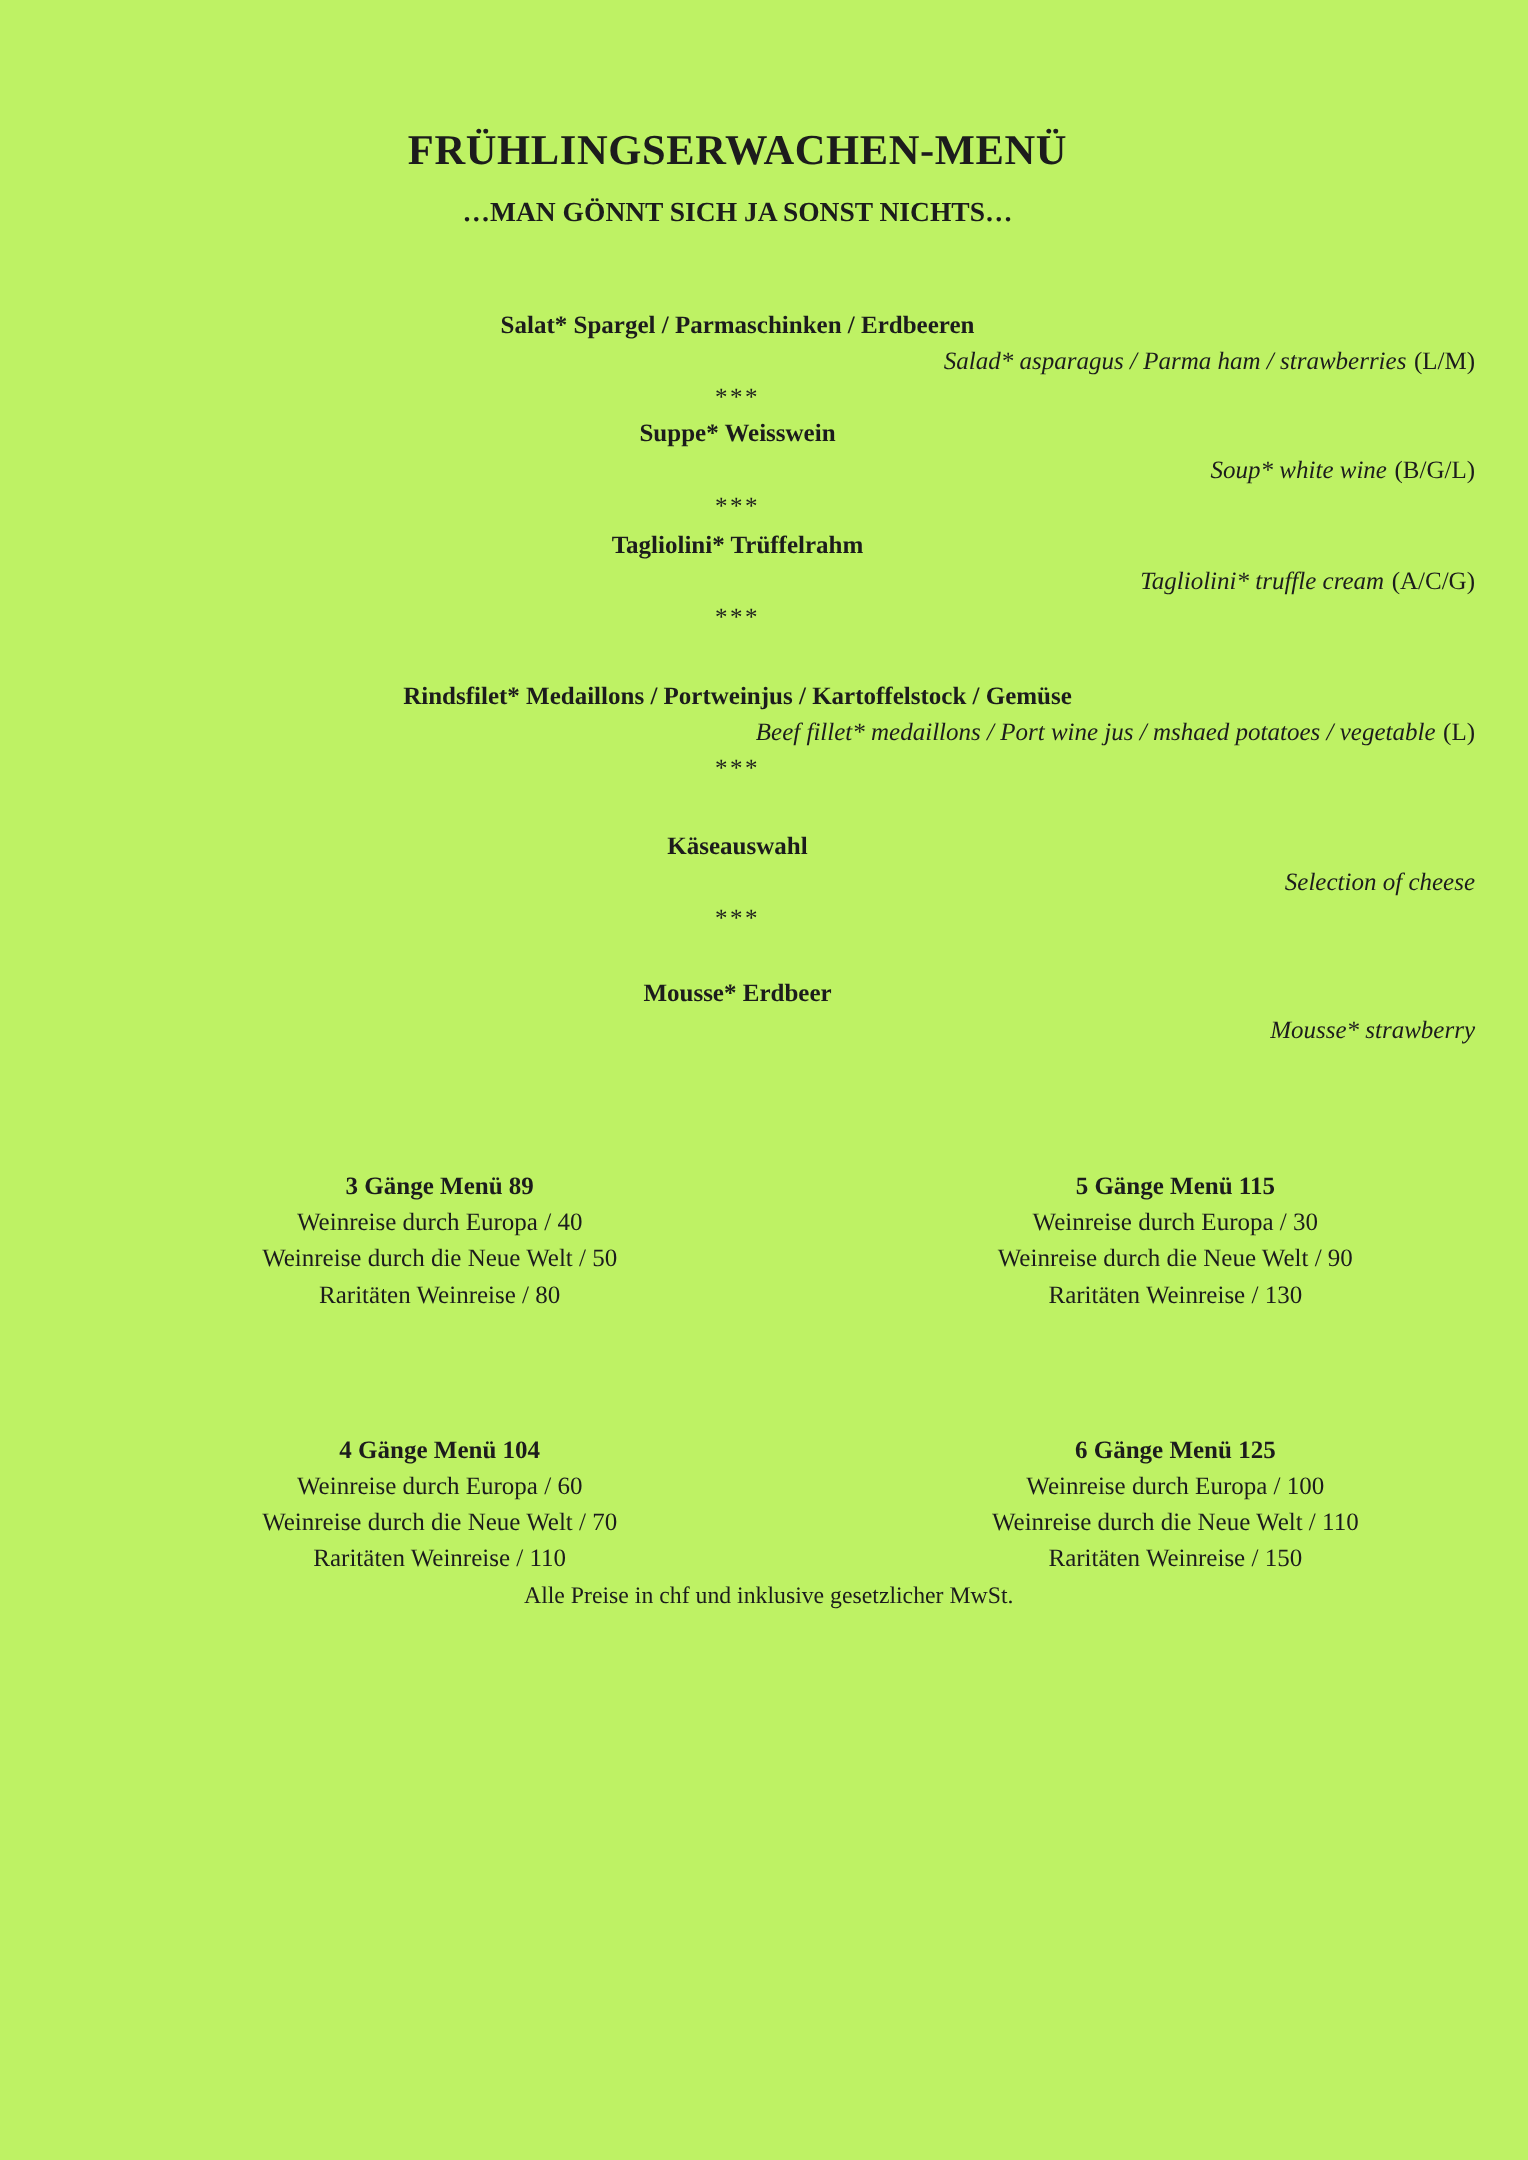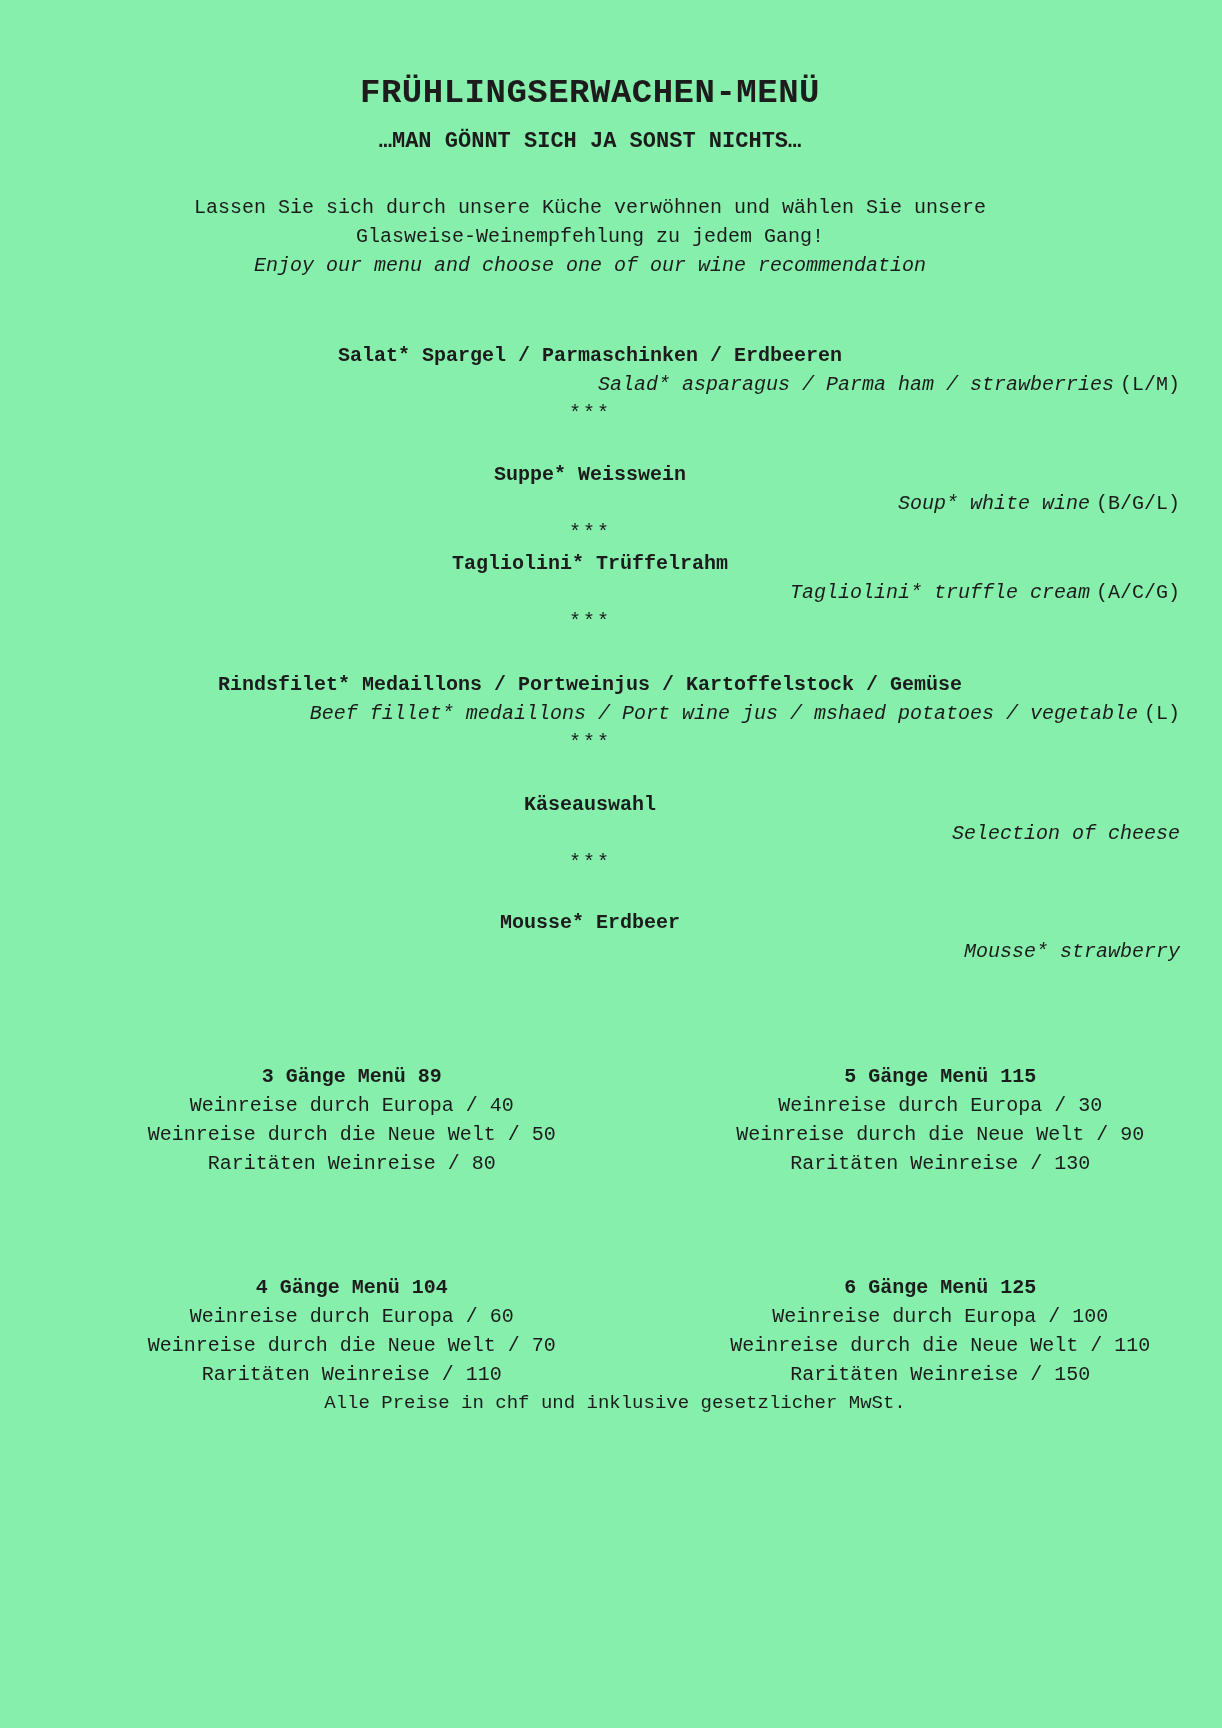--- a/index.html
+++ b/index.html
@@ -1,25 +1,25 @@
 <!DOCTYPE html>
 <html><head>
 <meta charset="utf-8">
 <style>
   html, body { margin: 0; padding: 0; background: #ffffff; }
   .page {
     position: relative;
     width: 1222px;
     height: 1728px;
     margin: 0 auto;
-    background: #86efac;
+    background: #bef264;
     color: #1c1c1c;
-    font-family: Liberation Mono, monospace;
+    font-family: Liberation Serif, serif;
     box-sizing: border-box;
-    padding-top: 73px;
+    padding-top: 101px;
     overflow: hidden;
   }
   .page p { margin: 0; }
 
   
   .main-col { text-align: center; padding-right: 42px; }
 
   .title {
     font-size: 34px;
     font-weight: 700;
@@ -38,21 +38,21 @@
 
   .course { font-size: 20px; line-height: 29px; }
   .course .de { font-weight: 700; }
   .course .en { font-style: italic; text-align: right; }
   .course .en .allergens { font-style: normal; }
   .course .en .allergens:not(:empty) { margin-left: 0.3em; }
 
   .stars { font-size: 20px; line-height: 29px; letter-spacing: 2px; font-style: normal; }
 
   .mt-course-1 { margin-top: 61px; }
-  .mt-course-2 { margin-top: 32px; }
+  .mt-course-2 { }
   .mt-sep-a    { margin-top: 31px; }
   .mt-course-3 { margin-top: 2px;  }
   .mt-sep-b    { margin-top: 31px; }
   .mt-course-4 { margin-top: 34px; }
   .mt-course-5 { margin-top: 33px; }
   .mt-course-6 { margin-top: 31px; }
 
   .offers-row {
     display: flex;
     margin-top: 95px;
@@ -75,25 +75,20 @@
 </head>
 <body>
 
 <div class="page">
 
   <div class="main-col">
 
     <h1 class="title">FRÜHLINGSERWACHEN-MENÜ</h1>
     <h2 class="subtitle">…MAN GÖNNT SICH JA SONST NICHTS…</h2>
 
-    <div class="intro">
-      <p>Lassen Sie sich durch unsere Küche verwöhnen und wählen Sie unsere</p>
-      <p>Glasweise-Weinempfehlung zu jedem Gang!</p>
-      <p class="en-line">Enjoy our menu and choose one of our wine recommendation</p>
-    </div>
 
     <section class="course mt-course-1">
       <p class="de">Salat* Spargel / Parmaschinken / Erdbeeren</p>
       <p class="en"><span>Salad* asparagus / Parma ham / strawberries</span><span class="allergens">(L/M)</span></p>
       <p class="stars">***</p>
     </section>
 
     <section class="course mt-course-2">
       <p class="de">Suppe* Weisswein</p>
       <p class="en"><span>Soup* white wine</span><span class="allergens">(B/G/L)</span></p>

